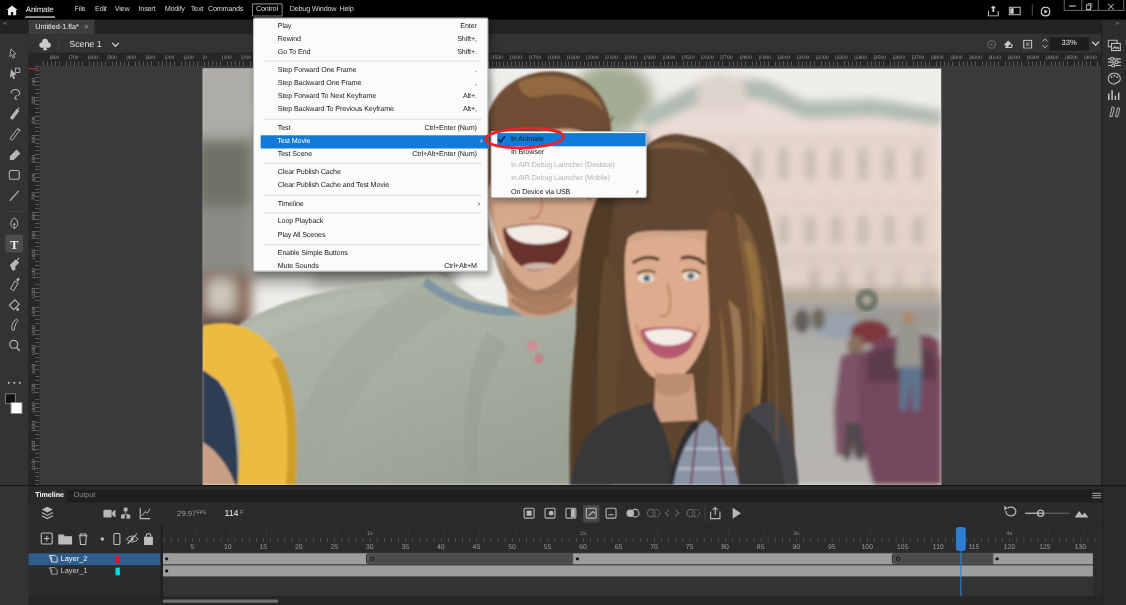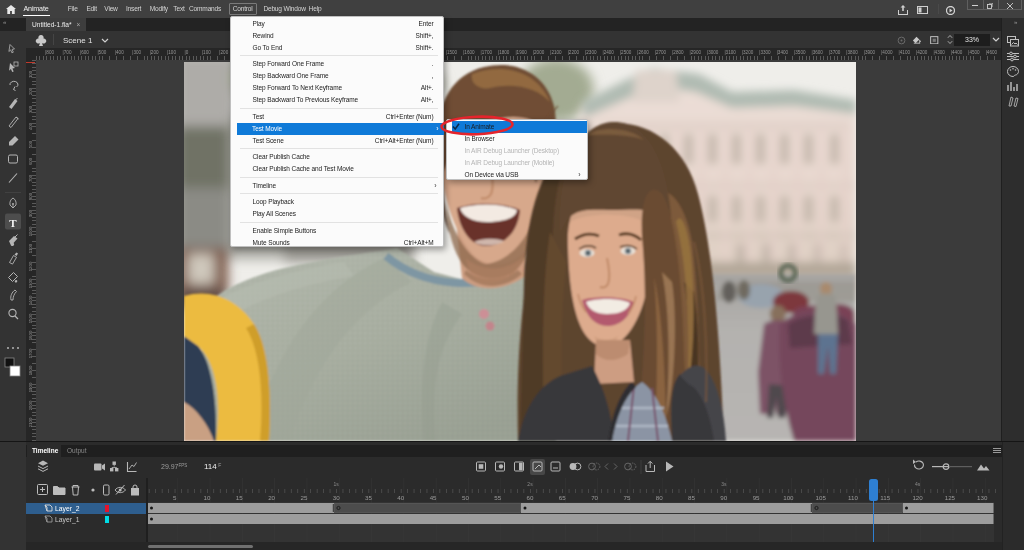--- a/index.html
+++ b/index.html
@@ -1,20 +1,20 @@
 <!DOCTYPE html>
 <html><head><meta charset="utf-8">
 <style>
 html,body{margin:0;padding:0;background:#2a2a2a;}
 *{box-sizing:border-box;}
 #app{position:relative;width:1024px;height:550px;overflow:hidden;
  font-family:"Liberation Sans",sans-serif;background:#2a2a2a;}
 .abs{position:absolute;}
 
-#menubar{left:0;top:0;width:1024px;height:18px;background:#404040;}
+#menubar{left:0;top:0;width:1024px;height:18px;background:#000000;}
 .mitem{position:absolute;top:0;height:18px;line-height:18px;font-size:6.6px;color:#d4d4d4;letter-spacing:-0.2px;transform:translateX(-50%);}
 #ctrlbox{position:absolute;left:229px;top:2.5px;width:28px;height:12px;border:1px solid #7a7a7a;border-radius:1px;}
 
 #tabrow{left:0;top:18px;width:1024px;height:13px;background:#232323;}
 #tab1{position:absolute;left:26px;top:0;width:60px;height:13px;background:#3d3d3d;color:#ececec;font-size:6.6px;line-height:13px;padding-left:6px;}
 
 #toolrow{left:26px;top:31px;width:975px;height:17px;background:#333;}
 
 #toolscol{left:0;top:31px;width:26px;height:410px;background:#333;}
 

